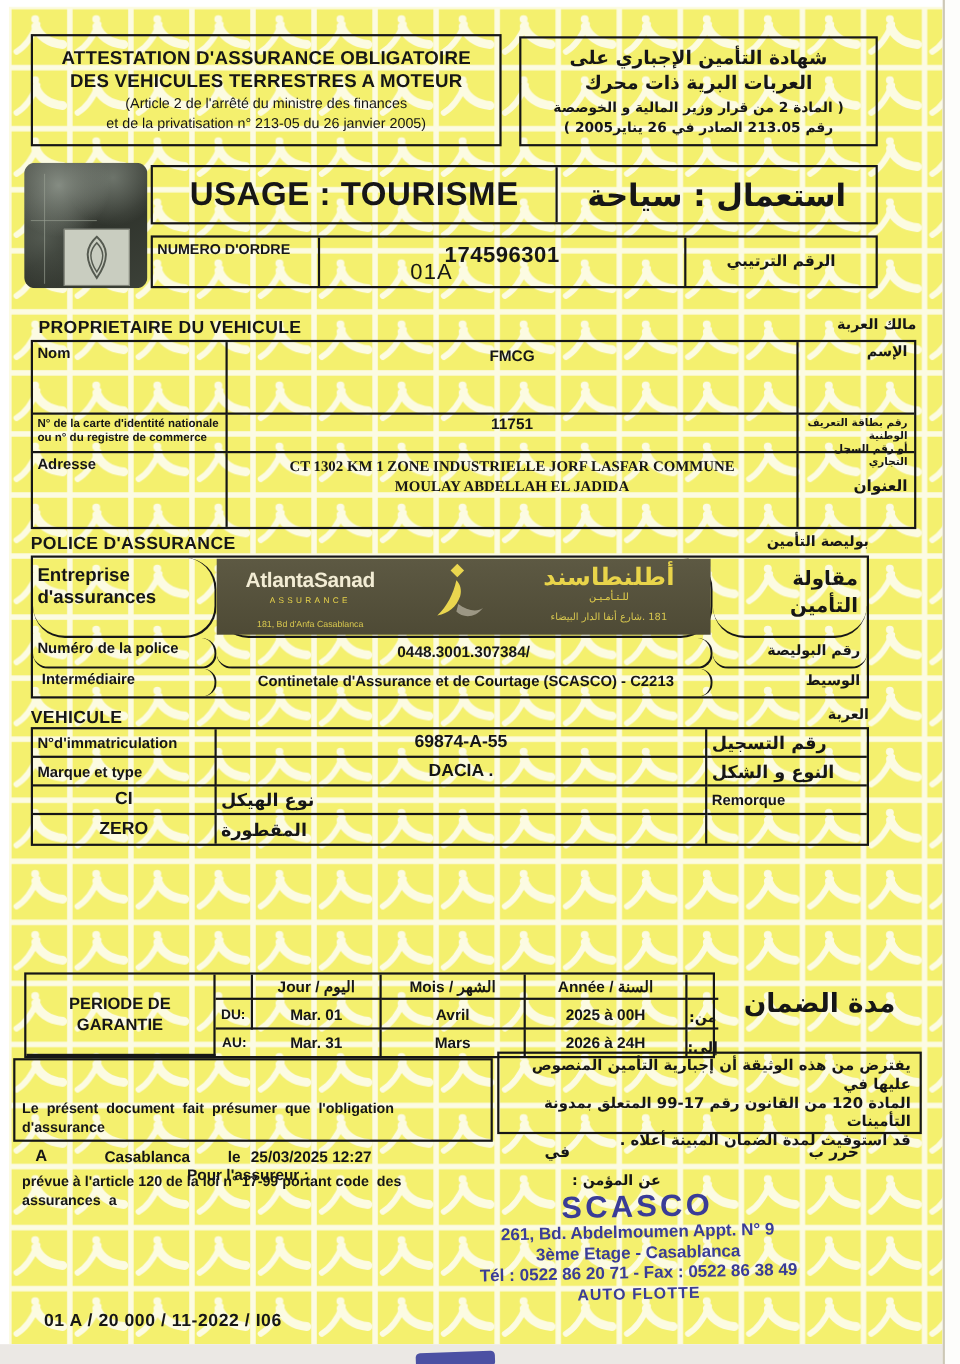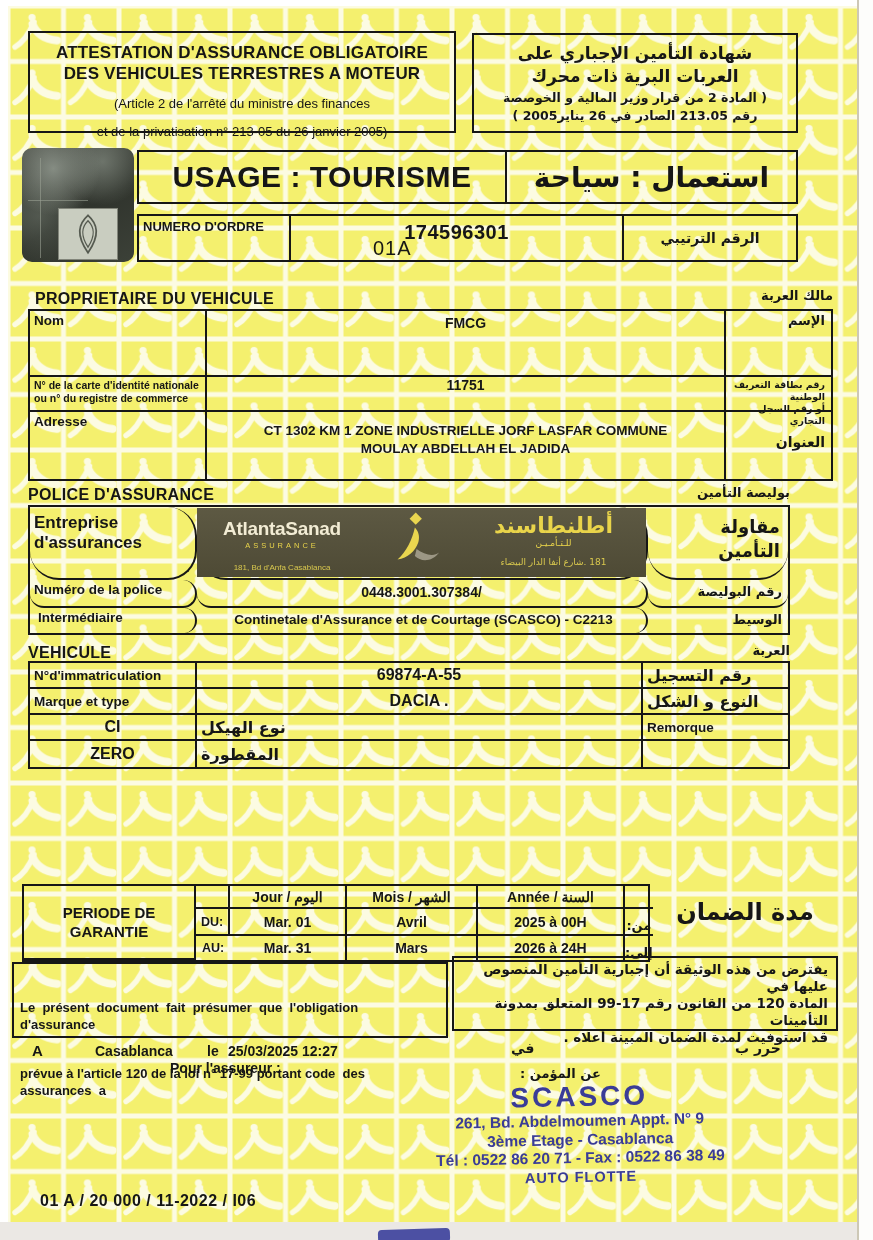--- a/index.html
+++ b/index.html
@@ -9,21 +9,21 @@
   .ar{direction:rtl;font-family:"DejaVu Sans","Liberation Sans",sans-serif;}
 
   
   .bg-pattern{position:absolute;left:8px;top:6px;}
   .bottom-strip{position:absolute;left:0;top:1222px;width:873px;height:18px;background:#ebe8e4;}
   .right-strip{position:absolute;left:857px;top:0;width:16px;height:1240px;background:#fdfdfb;border-left:2px solid #cdc8b6;}
 
   
   .hdr-fr{left:28px;top:31px;width:428px;height:102px;border:2px solid #161616;padding-top:9px;box-sizing:border-box;text-align:center;}
   .hdr-fr .t{font-weight:bold;font-size:17px;line-height:21px;letter-spacing:.2px;}
-  .hdr-fr .s{font-size:13px;line-height:16px;margin-top:12px;}
+  .hdr-fr .s{font-size:13px;line-height:16px;margin-top:2px;}
   .hdr-ar{left:472px;top:33px;width:326px;height:100px;border:2px solid #161616;padding-top:7px;box-sizing:border-box;text-align:center;}
   .hdr-ar .t{font-weight:bold;font-size:17px;line-height:23px;}
   .hdr-ar .s{font-size:12.5px;line-height:16px;font-weight:bold;margin-top:2px;}
 
   
   .holo{left:22px;top:148px;width:112px;height:114px;border-radius:10px;
     background:
       radial-gradient(circle at 28% 18%,rgba(150,158,148,.8),rgba(0,0,0,0) 38%),
       radial-gradient(circle at 72% 12%,rgba(130,138,128,.7),rgba(0,0,0,0) 34%),
       radial-gradient(circle at 15% 60%,rgba(110,118,108,.5),rgba(0,0,0,0) 40%),
@@ -180,21 +180,21 @@
       <div>N° de la carte d'identité nationale</div>
       <div>ou n° du registre de commerce</div>
     </div>
     <div class="cell v" style="font-size:14px;padding-top:0;">11751</div>
     <div class="cell arl" style="font-size:9.5px;line-height:12px;">
       <div>رقم بطاقة التعريف الوطنية</div>
       <div>أو رقم السجل التجاري</div>
     </div>
 
     <div class="cell lab">Adresse</div>
-    <div class="cell v" style="font-size:13.5px;line-height:18px;padding-top:10px;">
+    <div class="cell v" style="font-size:13.5px;line-height:18px;padding-top:3px;font-family:Liberation Serif, serif;">
       <div>CT 1302 KM 1 ZONE INDUSTRIELLE JORF LASFAR COMMUNE</div>
       <div>MOULAY  ABDELLAH EL JADIDA</div>
     </div>
     <div class="cell arl" style="font-size:14px;padding-top:22px;">العنوان</div>
   </div>
 
   <div class="abs sec-h-fr" style="left:28px;top:486px;">POLICE D'ASSURANCE</div>
   <div class="abs sec-h-ar ar" style="left:660px;top:485px;width:130px;text-align:right;">بوليصة التأمين</div>
 
   <div class="abs tbl police-tbl">
@@ -289,21 +289,21 @@
   <div class="abs legal-ar ar">
     <div>يفترض من هذه الوثيقة أن إجبارية التأمين المنصوص عليها في</div>
     <div>المادة 120 من القانون رقم 17-99 المتعلق بمدونة التأمينات</div>
     <div>قد استوفيت لمدة الضمان المبينة أعلاه .</div>
   </div>
 
   <div class="abs sig" style="left:32px;top:1042px;font-size:15px;">A</div>
   <div class="abs sig" style="left:95px;top:1043px;">Casablanca</div>
   <div class="abs sig" style="left:207px;top:1043px;">le</div>
   <div class="abs sig" style="left:228px;top:1043px;">25/03/2025 12:27</div>
-  <div class="abs sig ar" style="left:495px;top:1040px;margin-left:16px;">في</div>
+  <div class="abs sig ar" style="left:495px;top:1040px;">في</div>
   <div class="abs sig ar" style="left:735px;top:1040px;">حرر ب</div>
   <div class="abs sig" style="left:170px;top:1060px;">Pour l'assureur :</div>
   <div class="abs sig ar" style="left:520px;top:1066px;font-size:13px;">عن المؤمن :</div>
 
   <div class="abs stamp">
     <div class="nm">SCASCO</div>
     <div class="l">261, Bd. Abdelmoumen Appt. N° 9</div>
     <div class="l">3ème Etage - Casablanca</div>
     <div class="l">Tél : 0522 86 20 71 - Fax : 0522 86 38 49</div>
     <div class="l4">AUTO FLOTTE</div>

